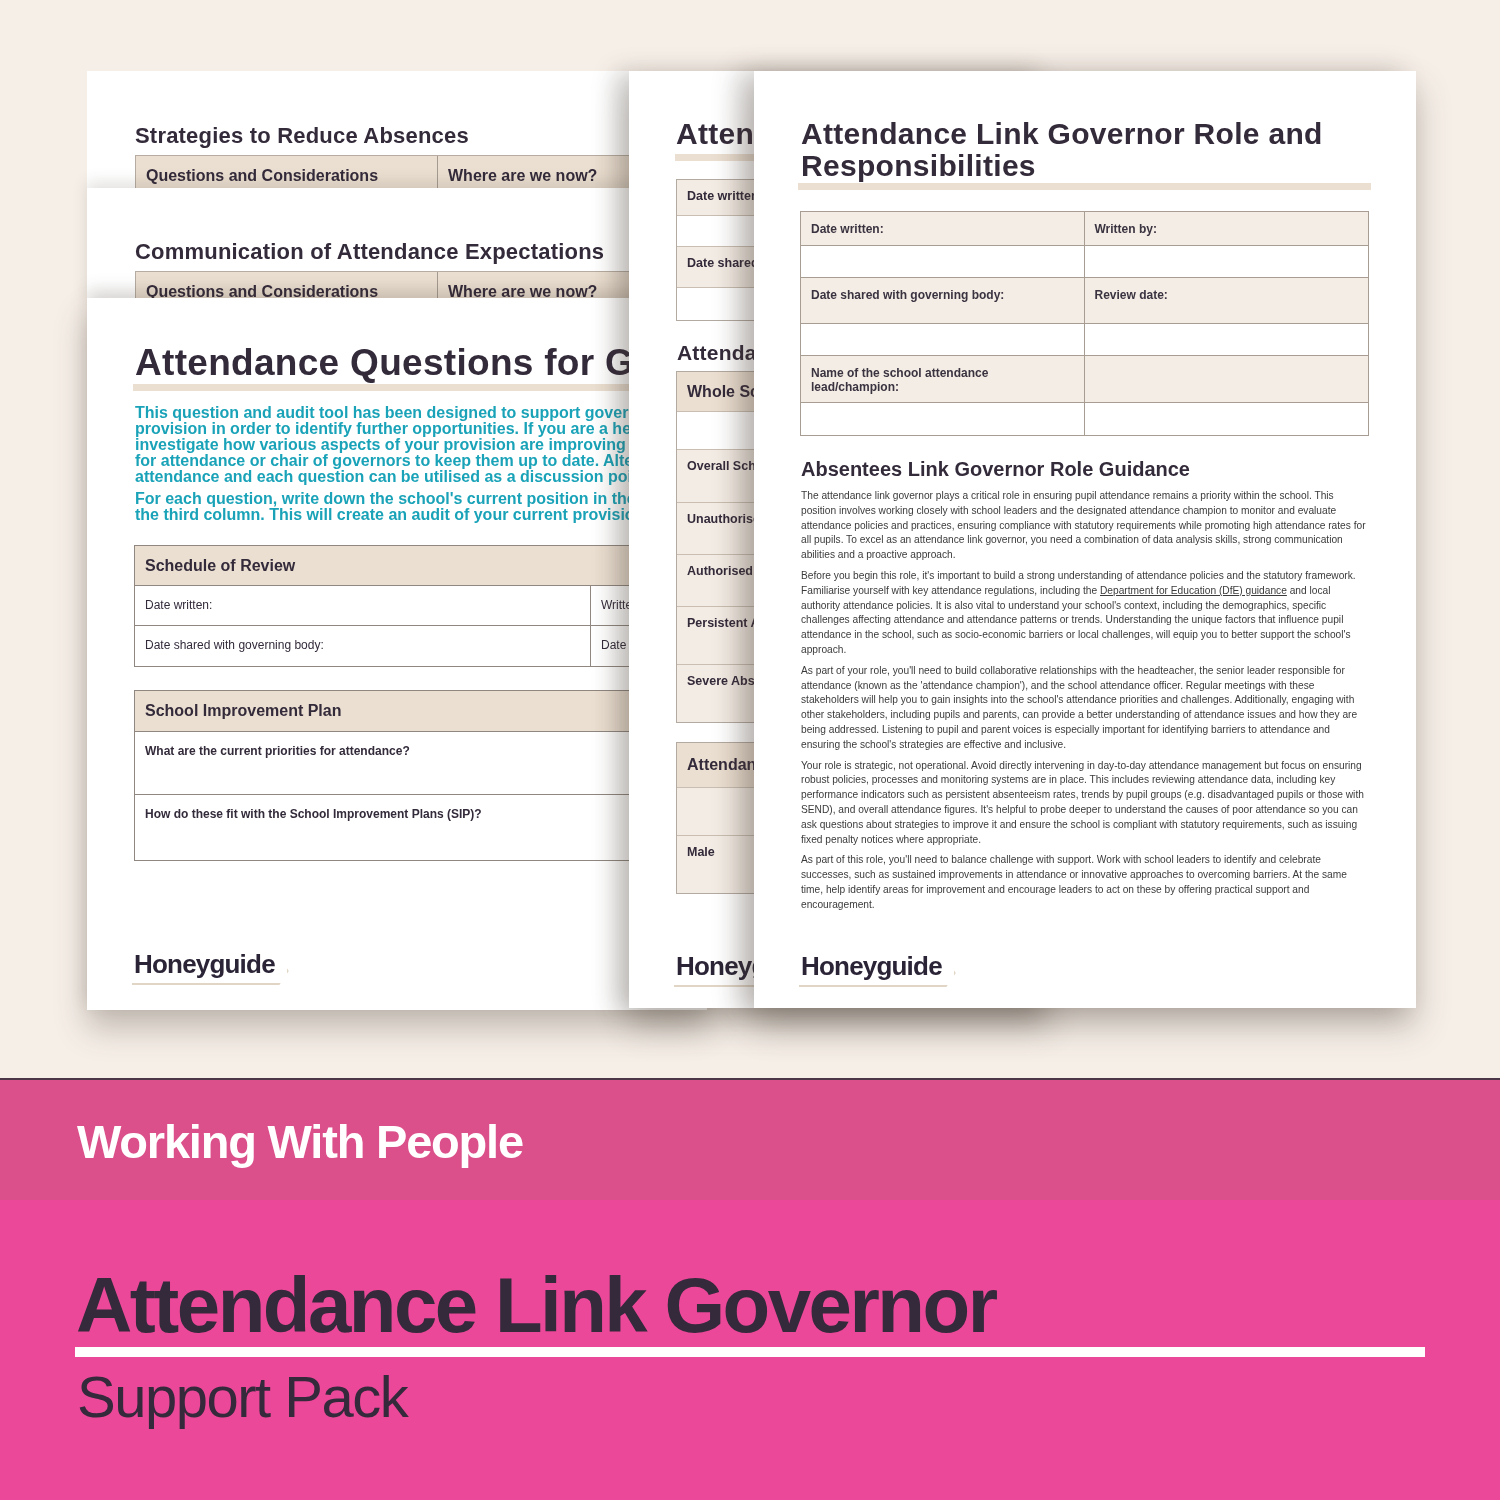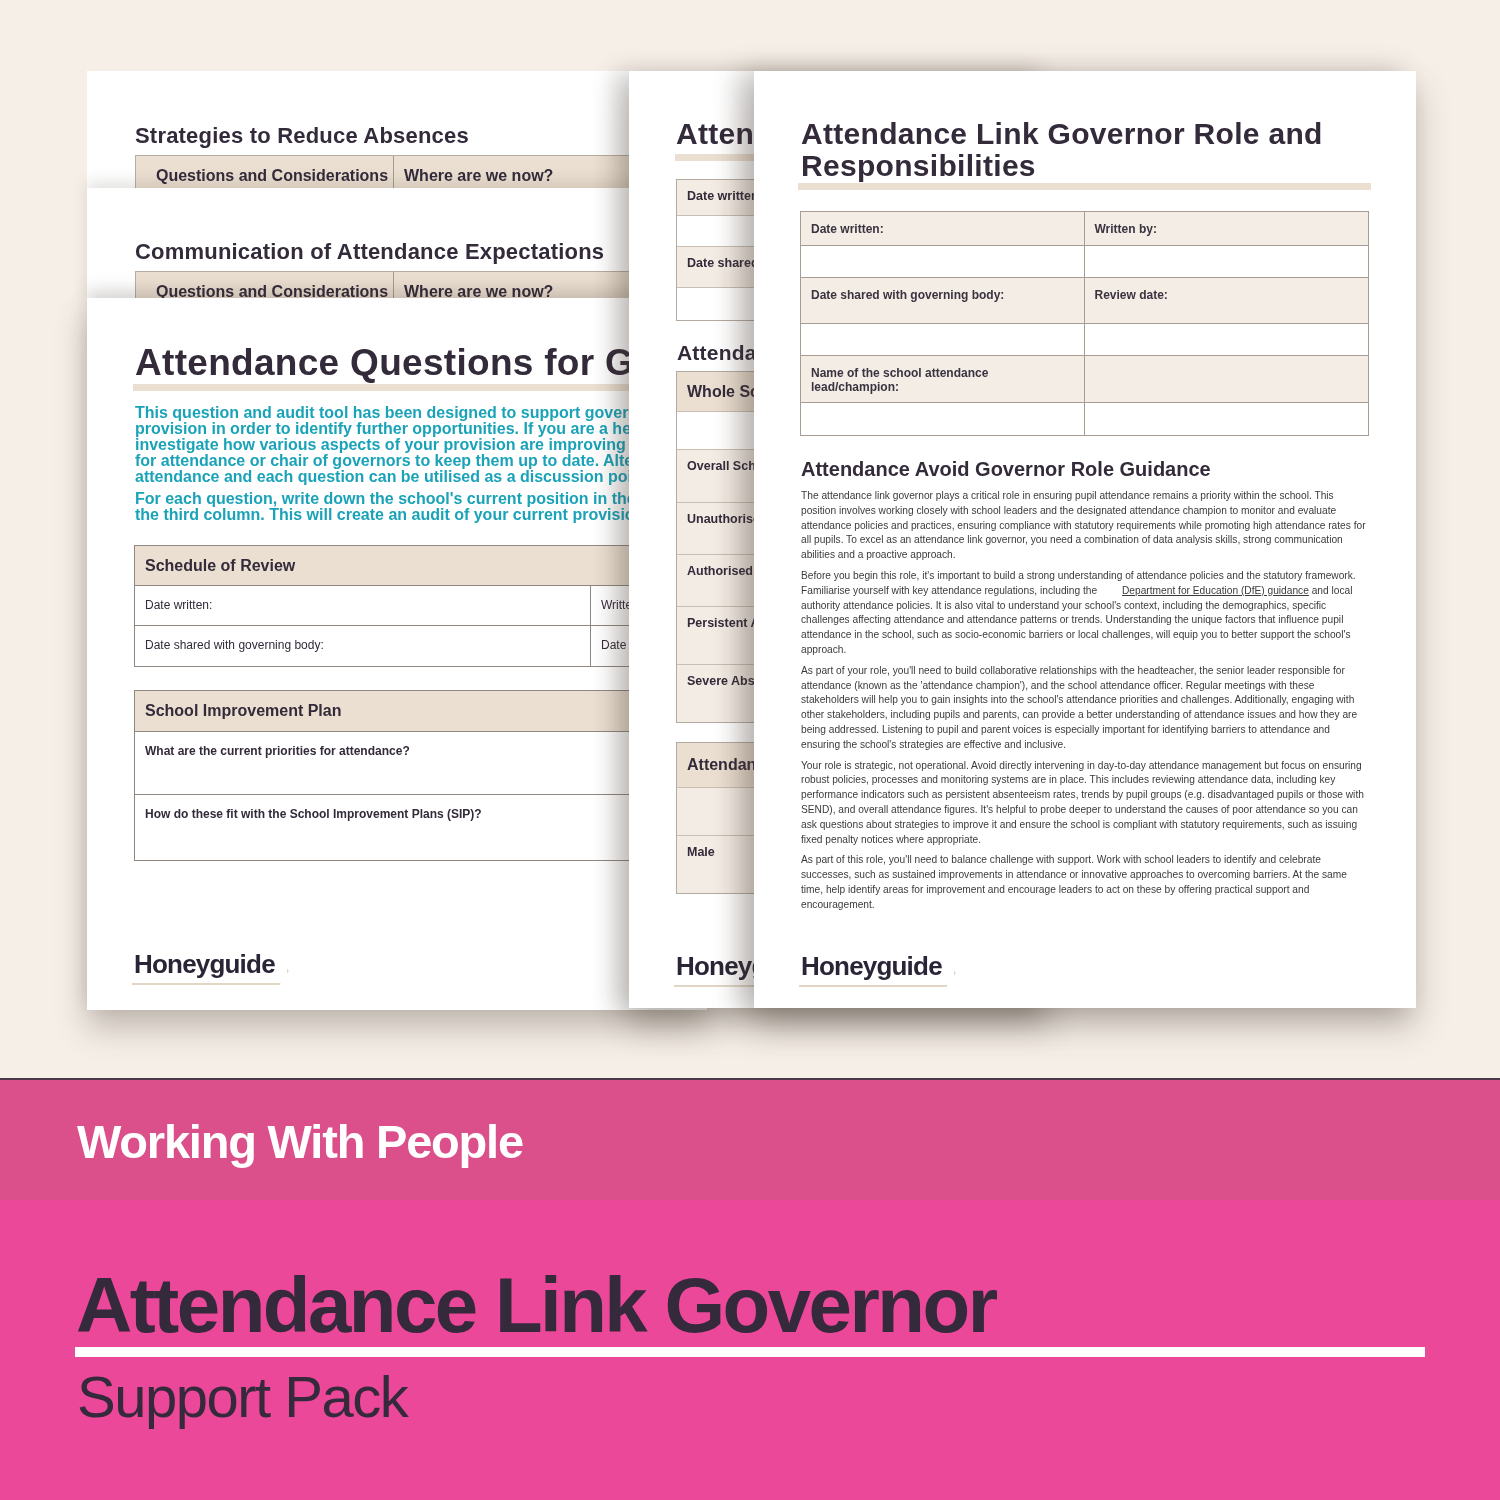--- a/index.html
+++ b/index.html
@@ -12,21 +12,21 @@
 
   
   #p-back1 { left: 87px; top: 71px; width: 620px; height: 118px; z-index: 1; }
   #p-back2 { left: 87px; top: 188px; width: 620px; height: 112px; z-index: 2; box-shadow: 0 -6px 14px rgba(70,60,50,0.15); }
   #p-left { left: 87px; top: 298px; width: 620px; height: 712px; z-index: 3; box-shadow: 0 -8px 16px rgba(70,60,50,0.18), 0 18px 30px rgba(70,60,50,0.3); }
   #p-mid { left: 629px; top: 71px; width: 420px; height: 937px; z-index: 4; box-shadow: -14px 0 22px rgba(70,60,50,0.22), 0 18px 30px rgba(70,60,50,0.3); }
   #p-right { left: 754px; top: 71px; width: 662px; height: 937px; z-index: 5; box-shadow: -16px 0 24px rgba(70,60,50,0.25), 0 18px 32px rgba(70,60,50,0.3); }
 
   .sec-title { position: absolute; font-weight: bold; font-size: 22px; color: #332a3a; white-space: nowrap; letter-spacing: 0.2px; }
   .qc-row { position: absolute; height: 40px; background: #ebdfd1; border-top: 1px solid #b7aca1; border-left: 1px solid #b7aca1; display: flex; }
-  .qc-row .c1 { width: 258px; padding: 11px 20px; font-size: 16px; font-weight: bold; border-right: 1px solid #a59b91; white-space: nowrap; }
+  .qc-row .c1 { width: 302px; padding: 11px 10px; font-size: 16px; font-weight: bold; border-right: 1px solid #a59b91; white-space: nowrap; }
   .qc-row .c2 { padding: 11px 10px; font-size: 16px; font-weight: bold; white-space: nowrap; }
 
   .big-title { position: absolute; left: 48px; top: 44px; font-size: 37px; font-weight: bold; color: #332a3a; white-space: nowrap; letter-spacing: 0.3px; }
   .title-bar { position: absolute; height: 7px; background: #ebdfd1; }
 
   .intro { position: absolute; left: 48px; top: 107px; width: 620px; font-size: 16px; line-height: 16px; color: #1aa3b8; font-weight: bold; }
   .intro p { margin-bottom: 6px; white-space: nowrap; }
 
   .tbl { position: absolute; border: 1.5px solid #8f8780; }
   .tbl .hdr { background: #ebdfd1; font-size: 16px; font-weight: bold; padding: 0 10px; display: flex; align-items: center; border-bottom: 1.5px solid #8f8780; }
@@ -53,21 +53,21 @@
   .r-tbl .row { display: flex; border-bottom: 1px solid #a79d93; }
   .r-tbl .row:last-child { border-bottom: none; }
   .r-tbl .cell { width: 50%; font-size: 12px; padding: 10px 10px; line-height: 14px; }
   .r-tbl .cell:first-child { border-right: 1px solid #a79d93; }
   .r-tbl .row.tint { background: #f4ede5; }
   .r-tbl .cell.lbl { font-weight: bold; color: #3a3340; }
 
   .r-h2 { position: absolute; left: 47px; top: 387px; font-size: 20px; font-weight: bold; color: #332a3a; }
   .r-body { position: absolute; left: 47px; top: 418px; width: 570px; font-size: 10.2px; line-height: 14.8px; color: #3b3b3b; }
   .r-body p { margin-bottom: 6px; }
-  .r-body a { color: #3b3b3b; text-decoration: underline; margin-left: 22px; }
+  .r-body a { color: #3b3b3b; text-decoration: underline; }
 
   
   .banner { position: absolute; left: 0; top: 1078px; width: 1500px; height: 122px; background: #db4f8a; border-top: 2px solid #4a3646; }
   .banner-text { position: absolute; left: 77px; top: 34px; font-size: 47px; color: #fff; font-weight: bold; letter-spacing: -1.2px; }
   .lower { position: absolute; left: 0; top: 1200px; width: 1500px; height: 356px; background: #ec4899; }
   .main-title { position: absolute; left: 76px; top: 60px; font-size: 78px; font-weight: bold; color: #35293c; letter-spacing: -2.5px; white-space: nowrap; }
   .main-rule { position: absolute; left: 75px; top: 147px; width: 1350px; height: 10px; background: #fff; }
   .subtitle { position: absolute; left: 77px; top: 163px; font-size: 58px; color: #35293c; letter-spacing: -1.5px; }
 </style>
 </head>
@@ -197,21 +197,21 @@
       </div>
       <div class="row tint" style="height:47px;">
         <div class="cell lbl">Name of the school attendance lead/champion:</div>
       </div>
       <div class="row" style="height:32px;">
         <div class="cell"></div>
         <div class="cell"></div>
       </div>
     </div>
 
-    <div class="r-h2">Attendance Avoid Governor Role Guidance</div>
+    <div class="r-h2">Absentees Link Governor Role Guidance</div>
     <div class="r-body">
       <p>The attendance link governor plays a critical role in ensuring pupil attendance remains a priority within the school. This position involves working closely with school leaders and the designated attendance champion to monitor and evaluate attendance policies and practices, ensuring compliance with statutory requirements while promoting high attendance rates for all pupils. To excel as an attendance link governor, you need a combination of data analysis skills, strong communication abilities and a proactive approach.</p>
       <p><span>Before you begin this role, it's important to build a strong understanding of attendance policies and the statutory framework. Familiarise yourself with key attendance regulations, including the </span><a>Department for Education (DfE) guidance</a><span> and local authority attendance policies. It is also vital to understand your school's context, including the demographics, specific challenges affecting attendance and attendance patterns or trends. Understanding the unique factors that influence pupil attendance in the school, such as socio-economic barriers or local challenges, will equip you to better support the school's approach.</span></p>
       <p>As part of your role, you'll need to build collaborative relationships with the headteacher, the senior leader responsible for attendance (known as the 'attendance champion'), and the school attendance officer. Regular meetings with these stakeholders will help you to gain insights into the school's attendance priorities and challenges. Additionally, engaging with other stakeholders, including pupils and parents, can provide a better understanding of attendance issues and how they are being addressed. Listening to pupil and parent voices is especially important for identifying barriers to attendance and ensuring the school's strategies are effective and inclusive.</p>
       <p>Your role is strategic, not operational. Avoid directly intervening in day-to-day attendance management but focus on ensuring robust policies, processes and monitoring systems are in place. This includes reviewing attendance data, including key performance indicators such as persistent absenteeism rates, trends by pupil groups (e.g. disadvantaged pupils or those with SEND), and overall attendance figures. It's helpful to probe deeper to understand the causes of poor attendance so you can ask questions about strategies to improve it and ensure the school is compliant with statutory requirements, such as issuing fixed penalty notices where appropriate.</p>
       <p>As part of this role, you'll need to balance challenge with support. Work with school leaders to identify and celebrate successes, such as sustained improvements in attendance or innovative approaches to overcoming barriers. At the same time, help identify areas for improvement and encourage leaders to act on these by offering practical support and encouragement.</p>
     </div>
 
     <div class="logo" style="left:47px; top:880px;">
       <span class="tag"></span>

